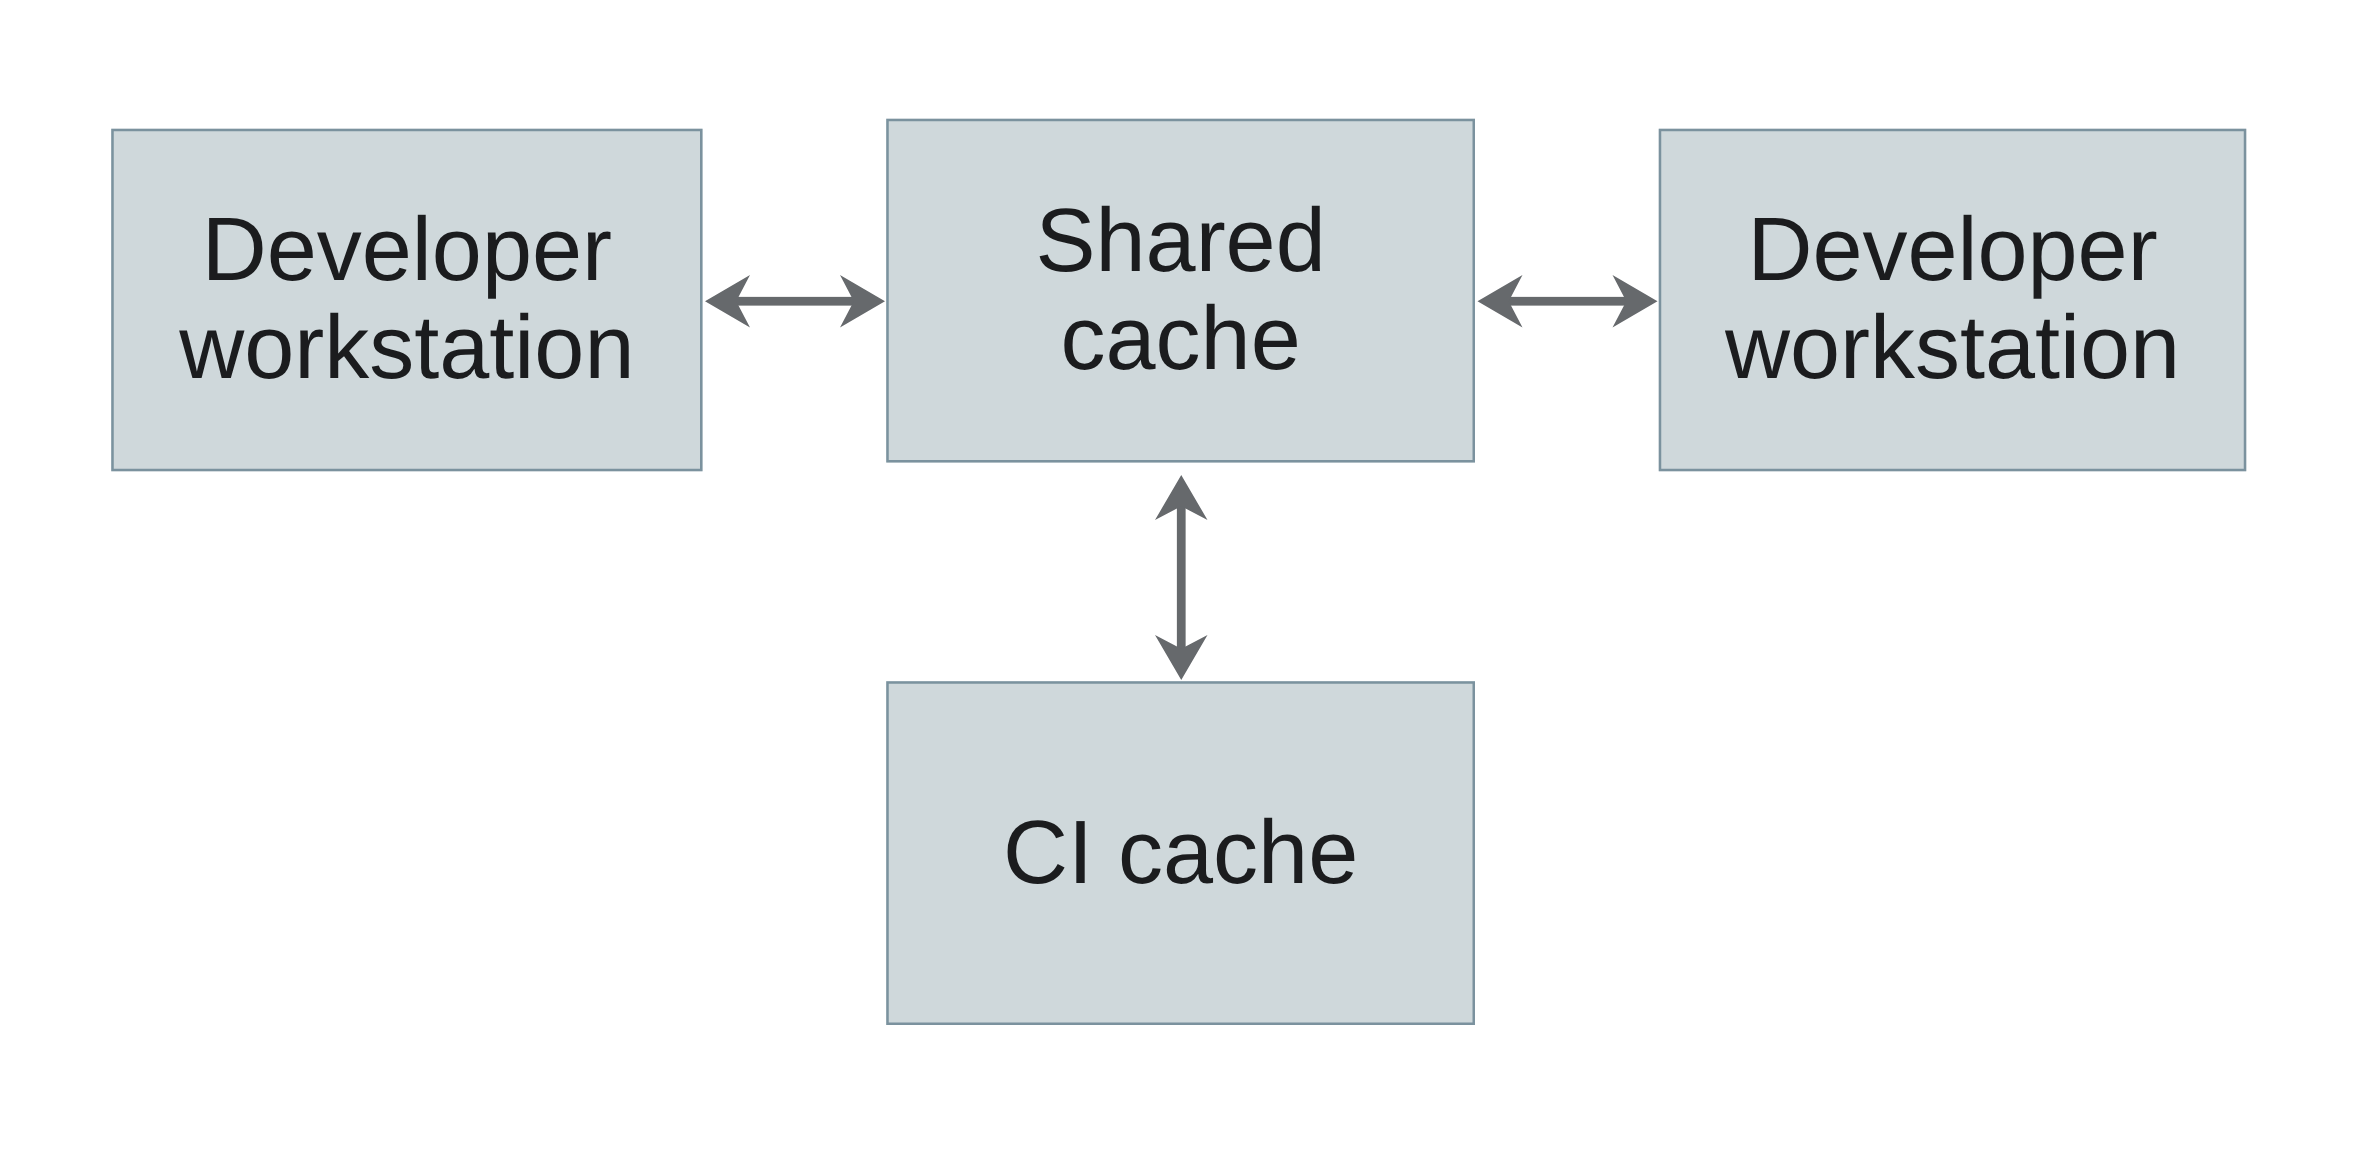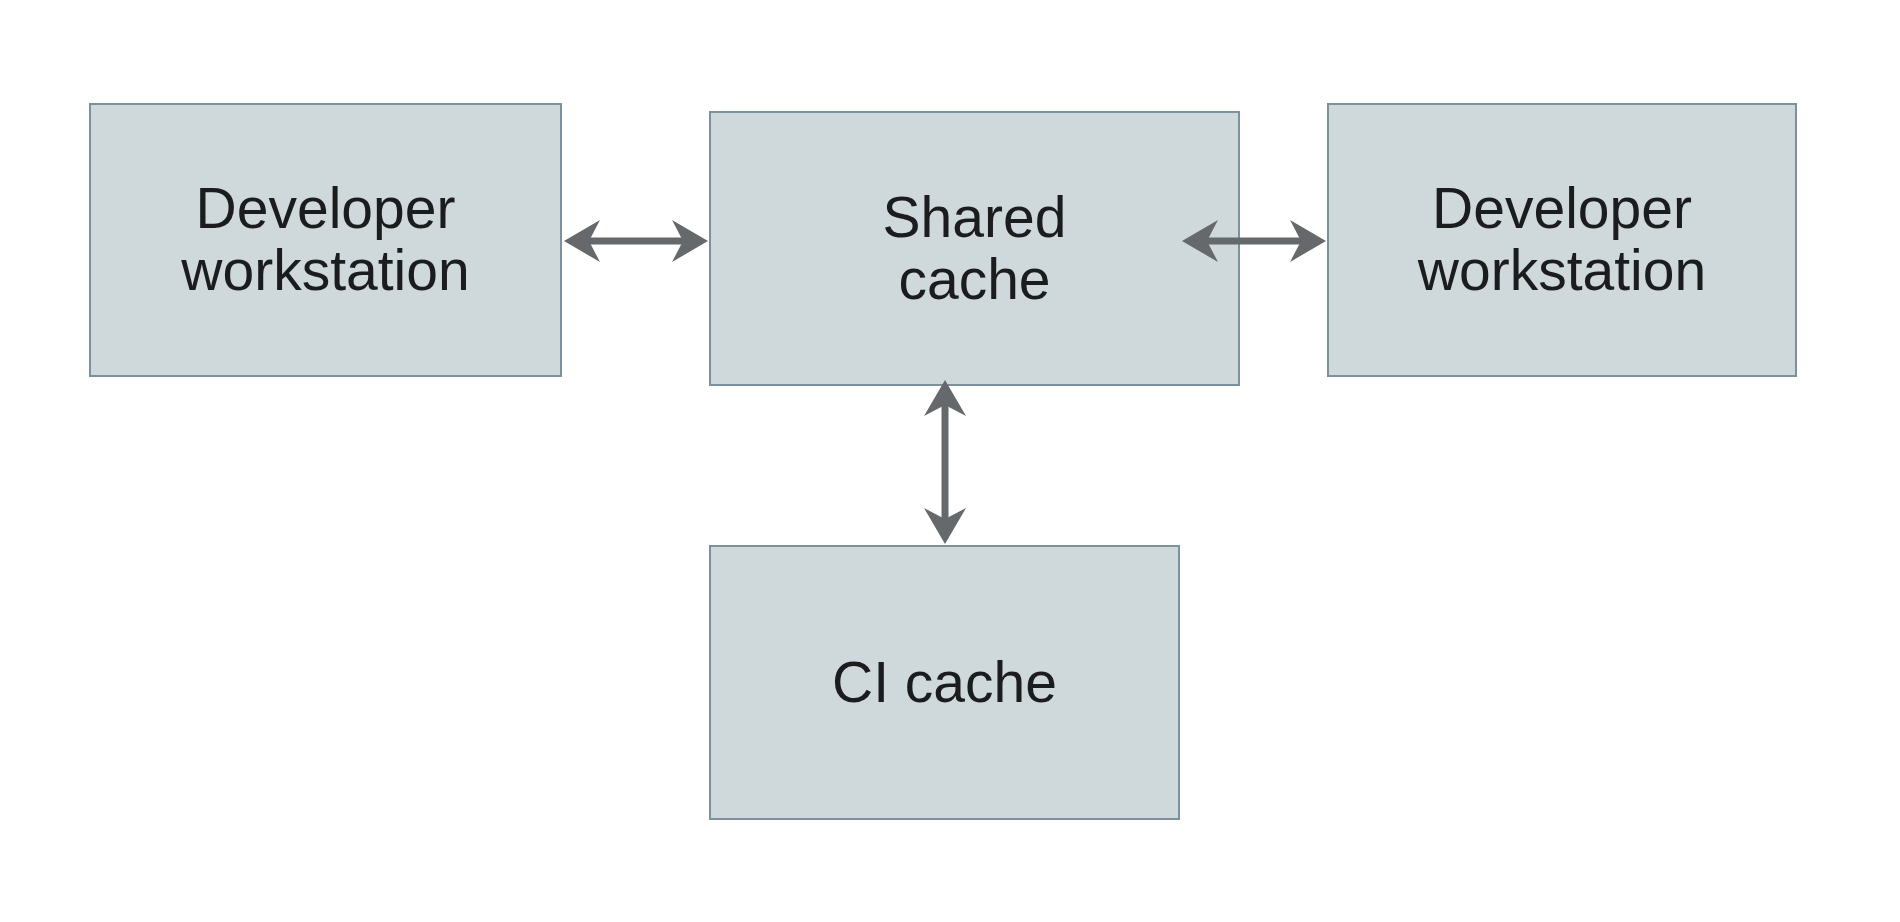--- a/index.html
+++ b/index.html
@@ -18,29 +18,29 @@
   .node {
     position: absolute;
     background: #cfd8db;
     border: 2px solid #7b929e;
     box-sizing: border-box;
     display: flex;
     align-items: center;
     justify-content: center;
   }
   .node-label {
-    font-size: 57px;
+    font-size: 72px;
     line-height: 1.08;
     color: #1b1c1e;
     text-align: center;
     white-space: pre-line;
     letter-spacing: 0px;
   }
   .node-dev-left   { left: 89px;   top: 103px; width: 473px; height: 274px; }
-  .node-cache      { left: 709px;  top: 111px; width: 531px; height: 275px; }
+  .node-cache      { left: 709px;  top: 95px; width: 471px; height: 275px; }
   .node-dev-right  { left: 1327px; top: 103px; width: 470px; height: 274px; }
   .node-ci         { left: 709px;  top: 545px; width: 471px; height: 275px; }
 
   .edge {
     position: absolute;
   }
   .edge-left   { left: 563px;  top: 216px; width: 146px; height: 50px; }
   .edge-right  { left: 1181px; top: 216px; width: 146px; height: 50px; }
   .edge-down   { left: 920px;  top: 379px; width: 50px;  height: 166px; }
   .edge svg { display: block; width: 100%; height: 100%; }

